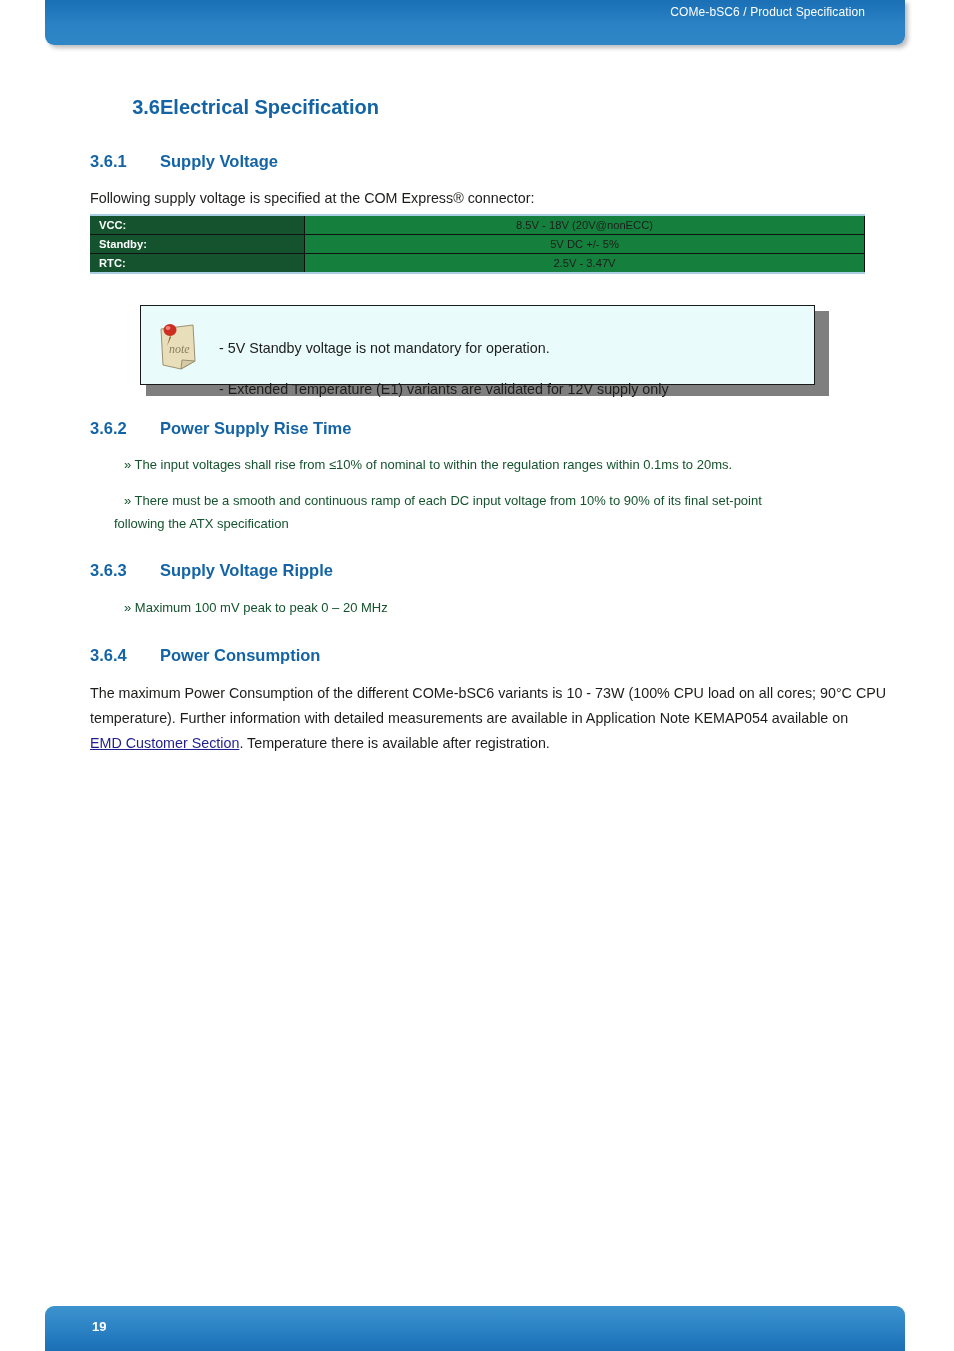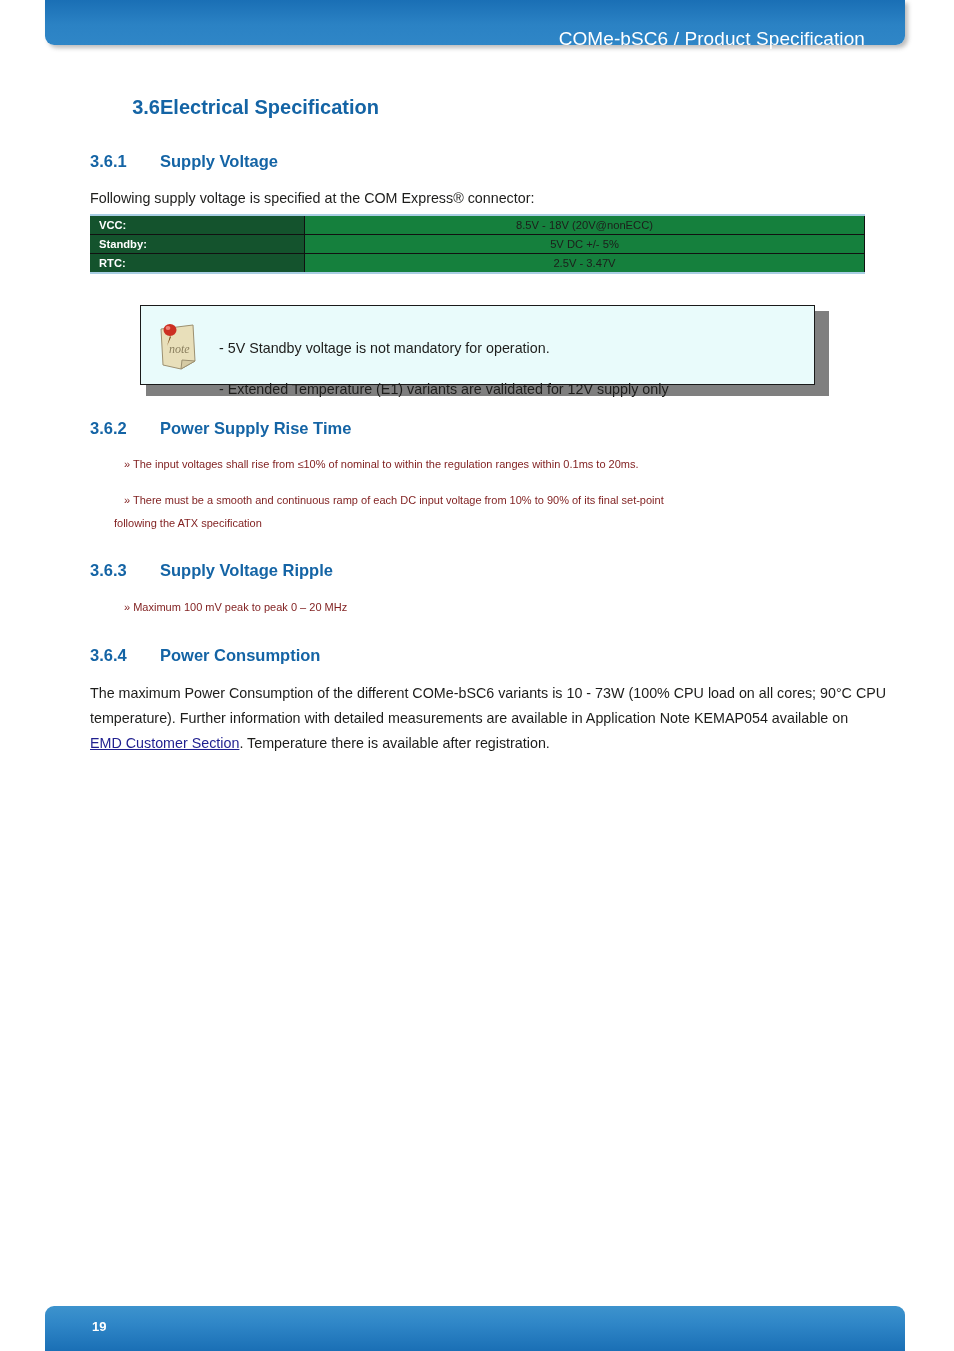--- a/index.html
+++ b/index.html
@@ -25,22 +25,22 @@
     width: 860px;
     height: 45px;
     background: linear-gradient(180deg, #1a6fb5 0%, #2b82c4 55%, #2f86c7 100%);
     border-bottom-left-radius: 9px;
     border-bottom-right-radius: 9px;
     box-shadow: 3px 3px 4px rgba(90,90,90,0.40);
   }
   .page-header-title {
     position: absolute;
     right: 40px;
-    top: 28px;
-    font-size: 19px;
+    top: 5px;
+    font-size: 12px;
     color: #ffffff;
     letter-spacing: 0.1px;
     white-space: nowrap;
   }
 
   
   .content {
     position: absolute;
     left: 0;
     top: 0;
@@ -68,23 +68,23 @@
 
   .para {
     position: absolute;
     font-size: 14.3px;
     line-height: 25px;
     color: #1d1d1b;
   }
 
   .bullet {
     position: absolute;
-    font-size: 11px;
+    font-size: 13px;
     line-height: 25px;
-    color: #7f1d1d;
+    color: #14532d;
   }
 
   a.doc-link {
     color: #1f1f8f;
     text-decoration: underline;
   }
 
   
   .spec-table {
     position: absolute;

